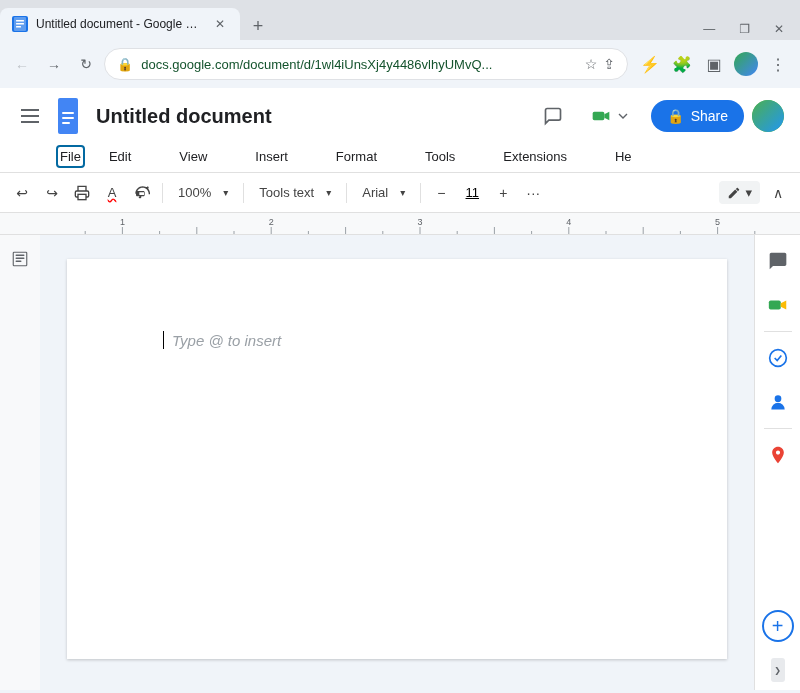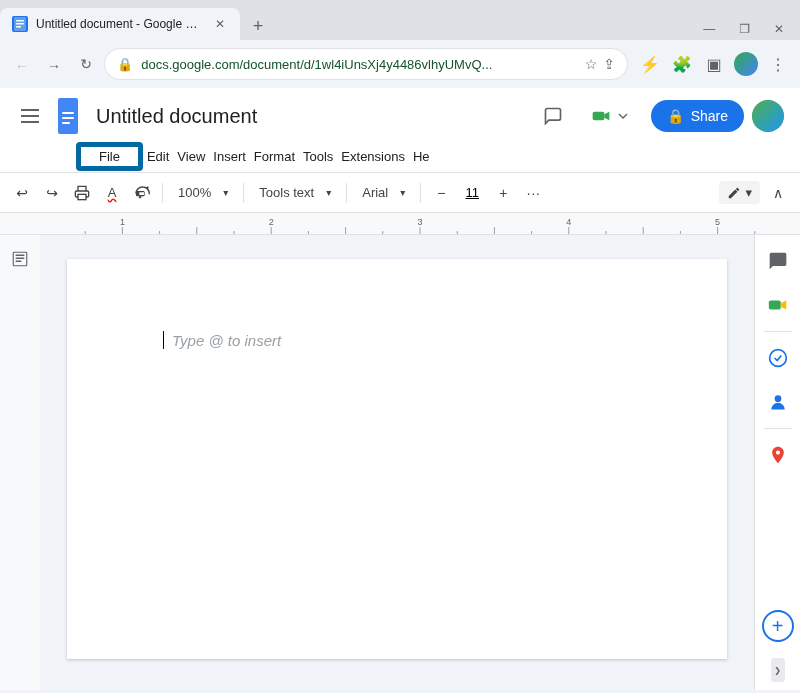--- a/index.html
+++ b/index.html
@@ -164,21 +164,21 @@
       border-radius: 50%;
       display: flex;
       align-items: center;
       justify-content: center;
       cursor: pointer;
     }
     .hamburger { display: flex; flex-direction: column; gap: 4px; }
     .hamburger span { width: 18px; height: 2px; background: #5f6368; display: block; }
     .doc-title {
       font-size: 20px;
-      font-weight: 400;
+      font-weight: 700;
       color: #202124;
       flex: 1;
     }
     .header-right {
       display: flex;
       align-items: center;
       gap: 8px;
       margin-left: auto;
     }
     .icon-btn-round {
@@ -231,31 +231,30 @@
     }
 
     
     .menu-bar {
       display: flex;
       align-items: center;
       padding: 0 56px 0 56px;
       height: 32px;
     }
     .menu-item {
-      padding: 4px 4px;
+      padding: 4px 24px;
       font-size: 13px;
       color: #202124;
       cursor: pointer;
       border-radius: 4px;
       white-space: nowrap;
     }
     .menu-item.active {
-      border: 5px solid #0369a1;
-      padding: 2px 18px;
-      margin-left: 20px;
+      border: 2px solid #0369a1;
+      padding: 2px 2px;
     }
 
     
     .format-toolbar {
       background: #fff;
       border-bottom: 1px solid #e0e0e0;
       display: flex;
       align-items: center;
       padding: 4px 8px;
       gap: 2px;

